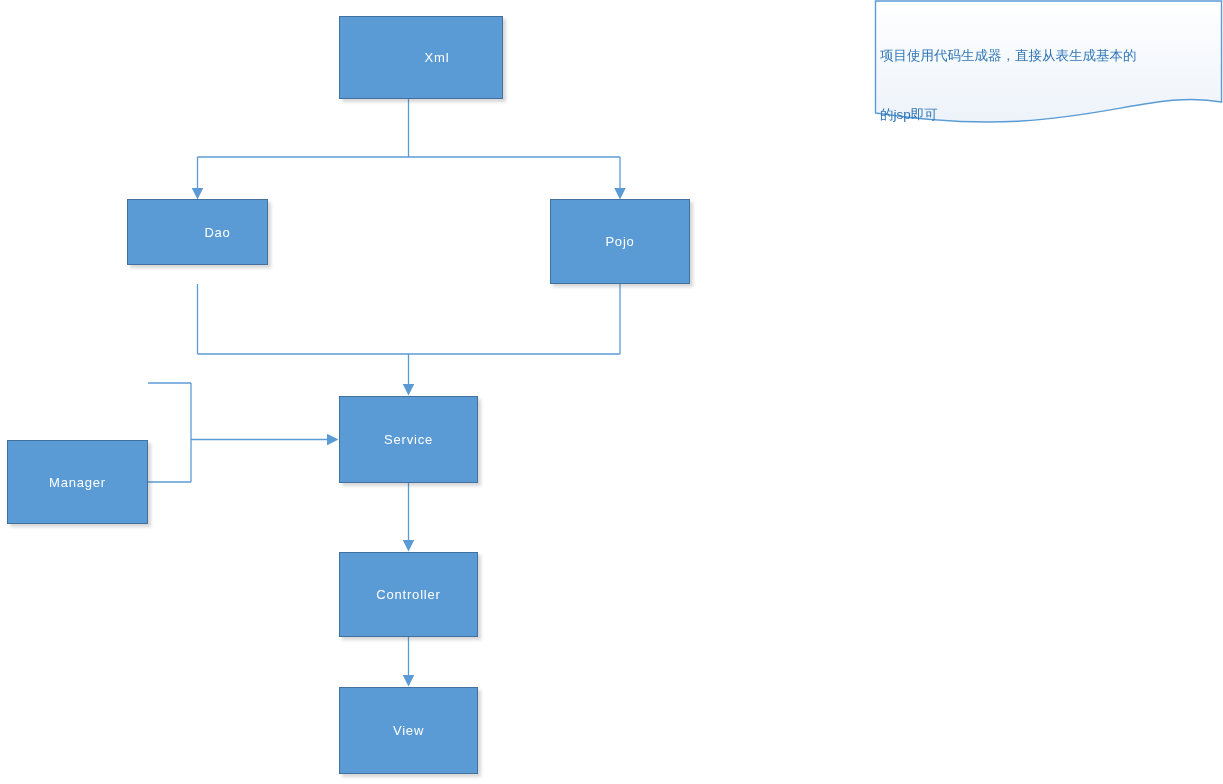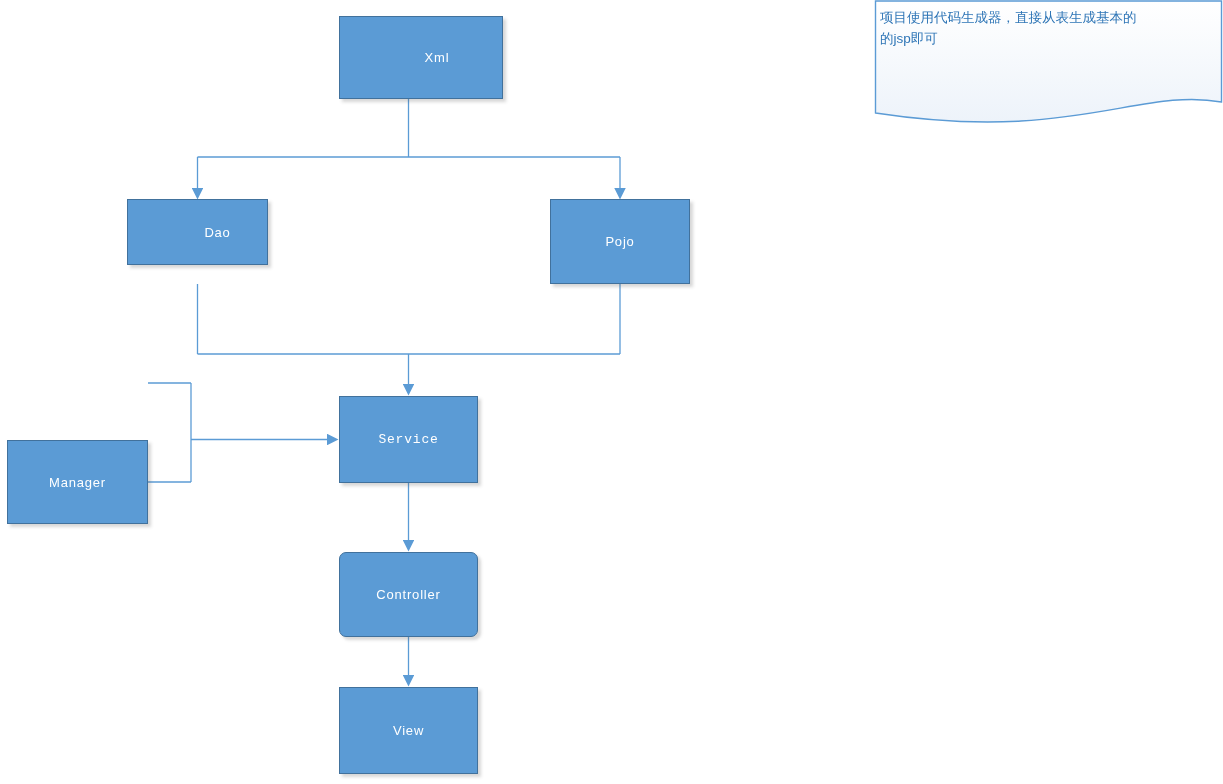--- a/index.html
+++ b/index.html
@@ -46,20 +46,21 @@
     position: absolute;
     left: 880px;
     top: 7px;
     width: 338px;
     color: #2E75B6;
     font-size: 13.5px;
     line-height: 21px;
   }
   .note-text div {
     white-space: nowrap;
+    margin-top: 38px;
   }
 </style>
 </head>
 <body>
 
 <div class="canvas">
 
   <svg class="svg-layer" viewBox="0 0 1223 784" width="1223" height="784" xmlns="http://www.w3.org/2000/svg">
     <defs>
       <marker id="arrow" viewBox="0 0 10 10" refX="7" refY="5" markerWidth="9" markerHeight="9" orient="auto-start-reverse">
@@ -102,25 +103,25 @@
 
   <div class="node" style="left:550px; top:199px; width:140px; height:85px;">
     <span>Pojo</span>
   </div>
 
 
   <div class="node" style="left:7px; top:440px; width:141px; height:84px;justify-content:center;">
     <span>Manager</span>
   </div>
 
-  <div class="node" style="left:339px; top:396px; width:139px; height:87px;font-family:Liberation Mono, monospace;">
+  <div class="node" style="left:339px; top:396px; width:139px; height:87px;">
     <span>Service</span>
   </div>
 
-  <div class="node" style="left:339px; top:552px; width:139px; height:85px;border-radius:7px;">
+  <div class="node" style="left:339px; top:552px; width:139px; height:85px;">
     <span>Controller</span>
   </div>
 
   <div class="node" style="left:339px; top:687px; width:139px; height:87px;">
     <span>View</span>
   </div>
 
   <div class="note-text">
     <div>项目使用代码生成器，直接从表生成基本的</div>
     <div>的jsp即可</div>

